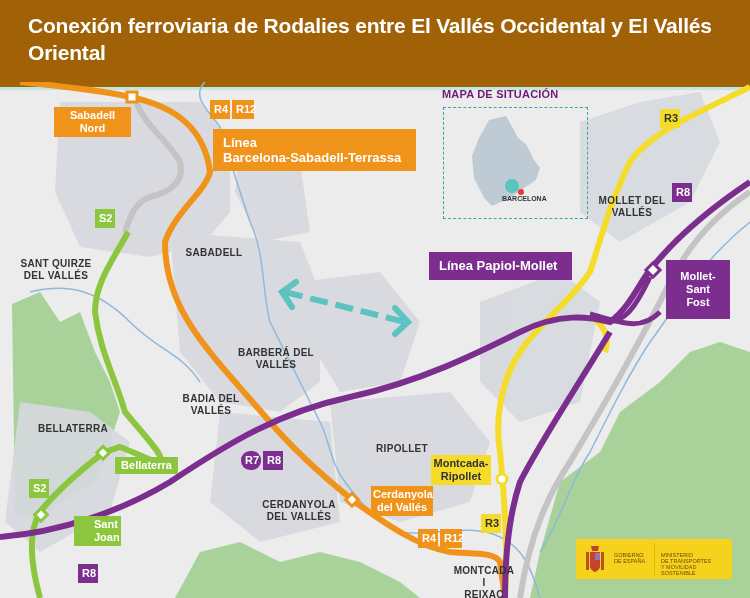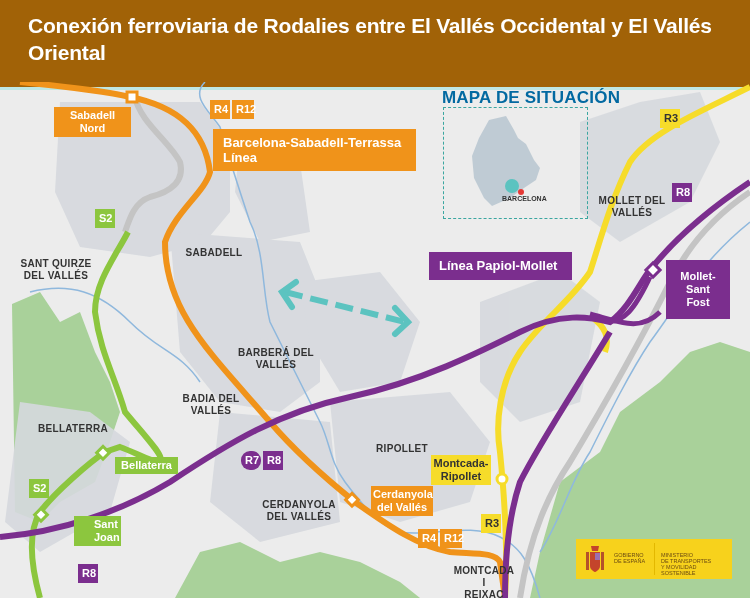--- a/index.html
+++ b/index.html
@@ -8,21 +8,21 @@
   .header h1 { margin:0; position:absolute; left:28px; top:12px; width:700px; color:#fff; font-size:21px; line-height:27px; font-weight:bold; letter-spacing:-0.2px; }
   .map { position:absolute; left:0; top:82px; width:750px; height:516px; overflow:hidden; }
   .map svg.base { position:absolute; left:0; top:0; }
   .lbl { position:absolute; font-weight:bold; font-size:10px; line-height:12px; color:#333; text-align:center; letter-spacing:0.3px; }
   .tag { position:absolute; color:#fff; font-weight:bold; font-size:11px; line-height:13px; padding:3px 4px; box-sizing:border-box; text-align:center; }
   .orange { background:#f0931a; }
   .purple { background:#7b2e8e; }
   .green { background:#8cc63e; }
   .yellow { background:#f6dc2a; color:#333; }
   .line-title { position:absolute; color:#fff; font-size:13px; line-height:16px; padding:6px 10px; box-sizing:border-box; font-weight:bold; }
-  .inset-title { position:absolute; left:442px; top:6px; font-size:17px; font-weight:bold; color:#0369a1; letter-spacing:0.2px; }
+  .inset-title { position:absolute; left:442px; top:6px; font-size:11px; font-weight:bold; color:#701a75; letter-spacing:0.2px; }
   .inset { position:absolute; left:443px; top:25px; width:145px; height:112px; border:1.5px dashed #3aa6a0; box-sizing:border-box; }
   .inset .city { position:absolute; left:58px; top:87px; font-size:7px; font-weight:bold; color:#333; }
   .gov { position:absolute; left:576px; top:457px; width:156px; height:40px; background:#f7d21c; }
   .gov .shield { position:absolute; left:8px; top:5px; width:22px; height:30px; }
   .gov .t1 { position:absolute; left:38px; top:13px; font-size:5.5px; line-height:6px; color:#6b4b12; }
   .gov .sep { position:absolute; left:78px; top:4px; width:1px; height:32px; background:#e3b800; }
   .gov .t2 { position:absolute; left:85px; top:13px; font-size:5.5px; line-height:6px; color:#6b4b12; }
 </style>
 </head>
 <body>
@@ -91,22 +91,22 @@
   <div class="inset">
     <svg width="142" height="108" style="position:absolute;left:0;top:0">
       <path d="M45 12 L62 8 L70 22 L74 30 L82 36 L90 52 L96 60 L92 72 L80 80 L66 90 L48 98 L40 90 L30 70 L28 48 L35 30 Z" fill="#bfcbd4"></path>
       <circle cx="68" cy="78" r="7" fill="#5cc3c0"></circle>
       <circle cx="77" cy="84" r="3" fill="#e53935"></circle>
     </svg>
     <div class="city">BARCELONA</div>
   </div>
 
   <div class="line-title orange" style="left:213px;top:47px;width:203px;height:42px;line-height:15px;padding-top:6px;">
+    <div>Línea</div>
     <div>Barcelona-Sabadell-Terrassa</div>
-    <div>Línea</div>
   </div>
   <div class="line-title purple" style="left:429px;top:170px;width:143px;height:28px;">Línea Papiol-Mollet</div>
 
   <div class="tag orange" style="left:210px;top:18px;width:20px;">R4</div>
   <div class="tag orange" style="left:232px;top:18px;width:22px;">R12</div>
   <div class="tag yellow" style="left:660px;top:27px;width:20px;">R3</div>
   <div class="tag purple" style="left:672px;top:101px;width:20px;">R8</div>
   <div class="tag green" style="left:95px;top:127px;width:20px;">S2</div>
   <div class="tag purple" style="left:241px;top:369px;width:20px;border-radius:9px;">R7</div>
   <div class="tag purple" style="left:263px;top:369px;width:20px;">R8</div>

